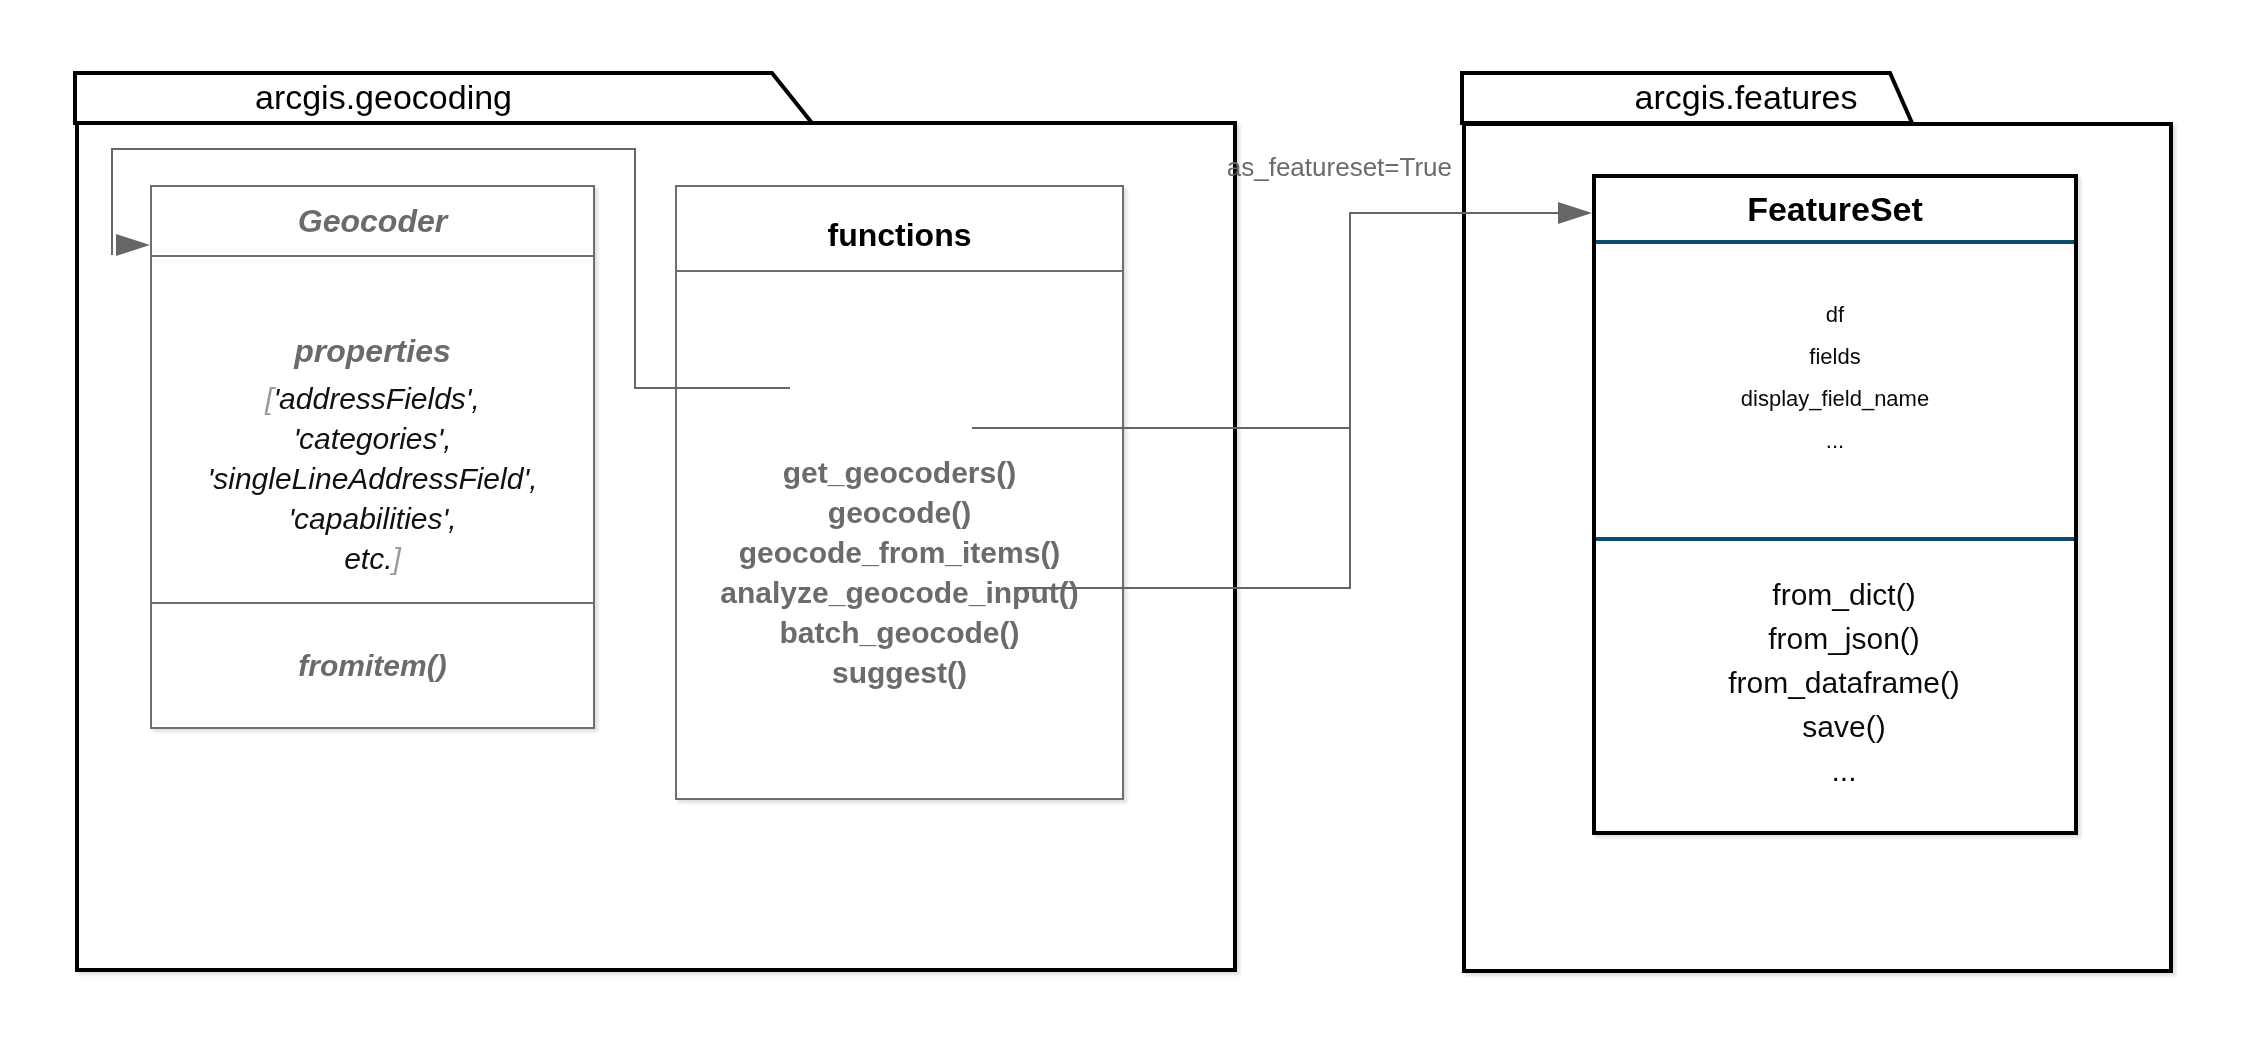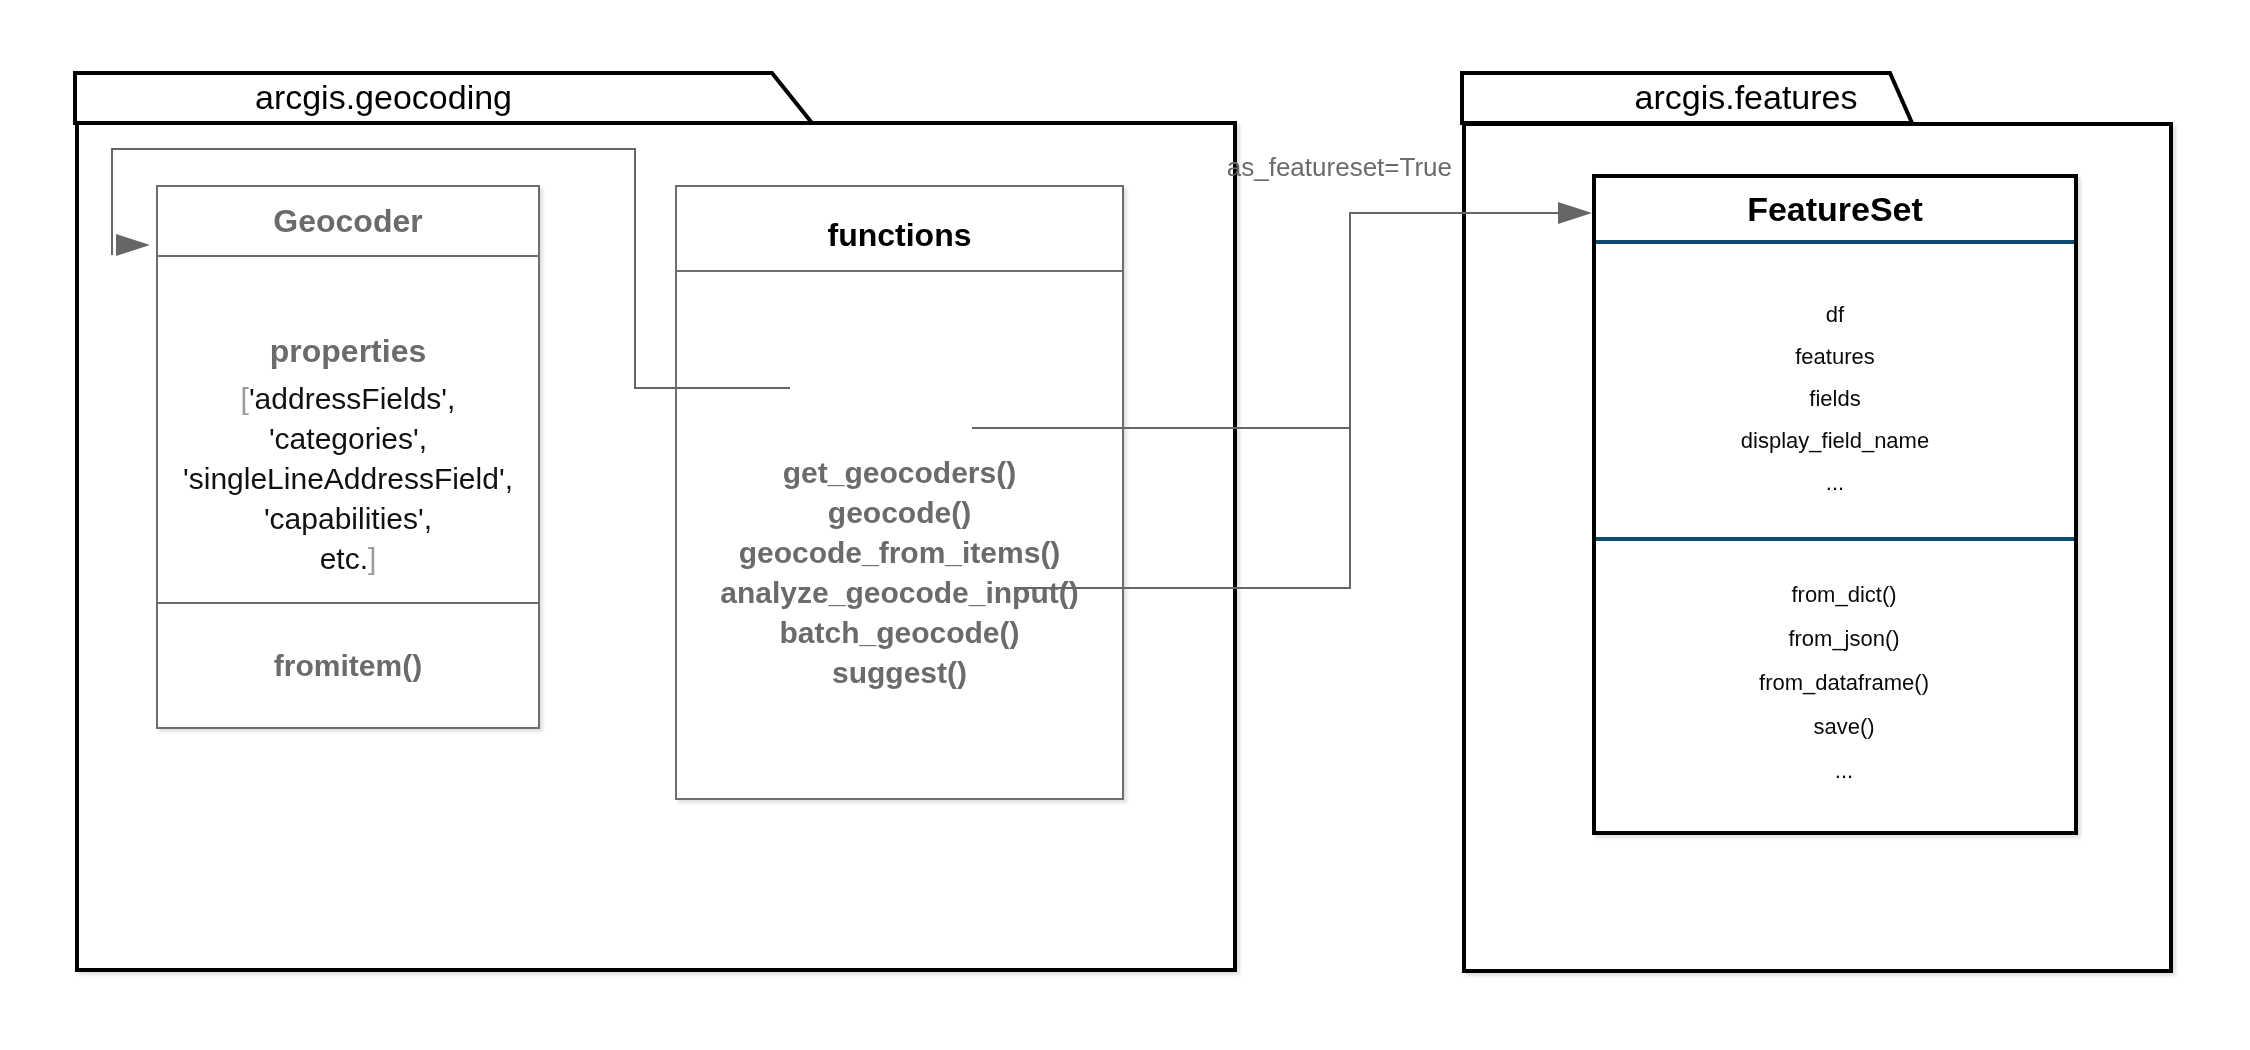--- a/index.html
+++ b/index.html
@@ -54,21 +54,21 @@
   .bracket{color:#9b9b9b;}
   .prop-label{font-size:32px;font-weight:bold;line-height:40px;}
   .item-lines{font-size:30px;line-height:40px;}
   .fn-items{
     position:absolute;left:0;right:0;top:181px;
     text-align:center;
     font-size:30px;font-weight:bold;line-height:40px;
     color:#6b6b6b;
   }
   .fs-lines{font-size:22px;line-height:42px;color:#0a0a0a;}
-  .fs-mlines{font-size:22px;line-height:44px;color:#0a0a0a;margin-left:18px;}
+  .fs-mlines{font-size:30px;line-height:44px;color:#0a0a0a;margin-left:18px;}
   .method-cell{
     display:flex;align-items:center;justify-content:center;
     font-size:30px;font-weight:bold;
   }
   
   .cline{position:absolute;background:#666666;z-index:5;}
   .arrow-right{
     position:absolute;width:0;height:0;z-index:6;
     border-top:11px solid transparent;
     border-bottom:11px solid transparent;
@@ -90,21 +90,21 @@
     <polygon points="2,3 699,3 739,53 2,53" fill="#ffffff" stroke="#000000" stroke-width="4"></polygon>
   </svg>
   <div class="pkg-label" style="left:75px;top:73px;width:697px;padding-right:80px;box-sizing:border-box;">arcgis.geocoding</div>
 
   <div class="pkg-body" style="left:1462px;top:122px;width:711px;height:851px;"></div>
   <svg class="pkg-tab-svg" style="left:1460px;top:70px;" width="458" height="56" viewBox="0 0 458 56">
     <polygon points="2,3 430,3 452,53 2,53" fill="#ffffff" stroke="#000000" stroke-width="4"></polygon>
   </svg>
   <div class="pkg-label" style="left:1462px;top:73px;width:448px;padding-left:120px;box-sizing:border-box;">arcgis.features</div>
 
-  <div class="cls-box gray-box" style="left:156px;top:185px;width:384px;height:544px;">
+  <div class="cls-box gray-box" style="left:150px;top:185px;width:445px;height:544px;font-style:italic;">
     <div class="cls-title gray-text divider-gray" style="height:70px;">Geocoder</div>
     <div class="compartment divider-gray" style="height:347px;padding-top:74px;">
       <div class="prop-label gray-text">properties</div>
       <div class="item-lines black-text" style="margin-top:8px;">
         <div><span class="bracket">[</span><span>'addressFields',</span></div>
         <div>'categories',</div>
         <div>'singleLineAddressField',</div>
         <div>'capabilities',</div>
         <div><span>etc.</span><span class="bracket">]</span></div>
       </div>
@@ -123,21 +123,20 @@
         <div>batch_geocode()</div>
         <div>suggest()</div>
       </div>
     </div>
   </div>
 
   <div class="cls-box black-box" style="left:1592px;top:174px;width:486px;height:661px;">
     <div class="cls-title divider-black" style="height:66px;color:#000;font-size:34px;">FeatureSet</div>
     <div class="compartment divider-black fs-lines" style="height:297px;padding-top:50px;">
       <div>df</div>
-      <div>features</div>
       <div>fields</div>
       <div>display_field_name</div>
       <div>...</div>
     </div>
     <div class="compartment fill fs-mlines" style="padding-top:32px;">
       <div>from_dict()</div>
       <div>from_json()</div>
       <div>from_dataframe()</div>
       <div>save()</div>
       <div>...</div>

